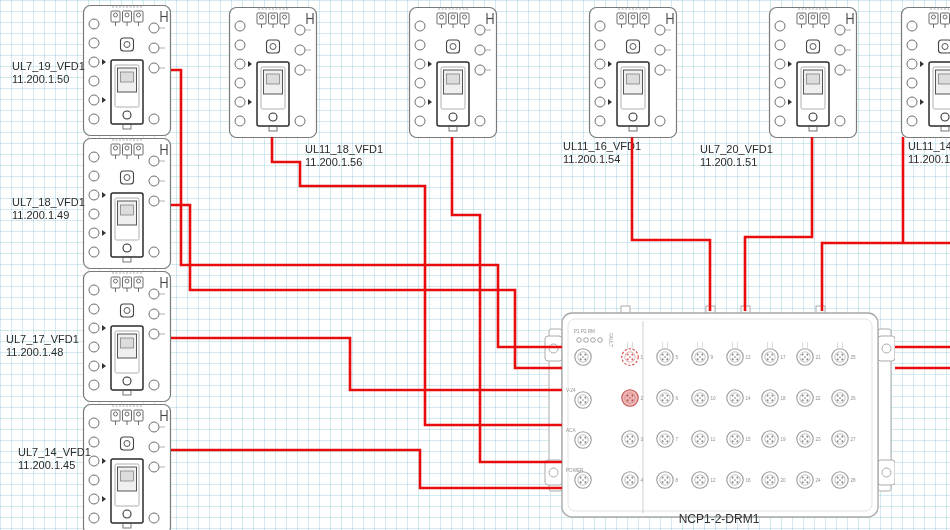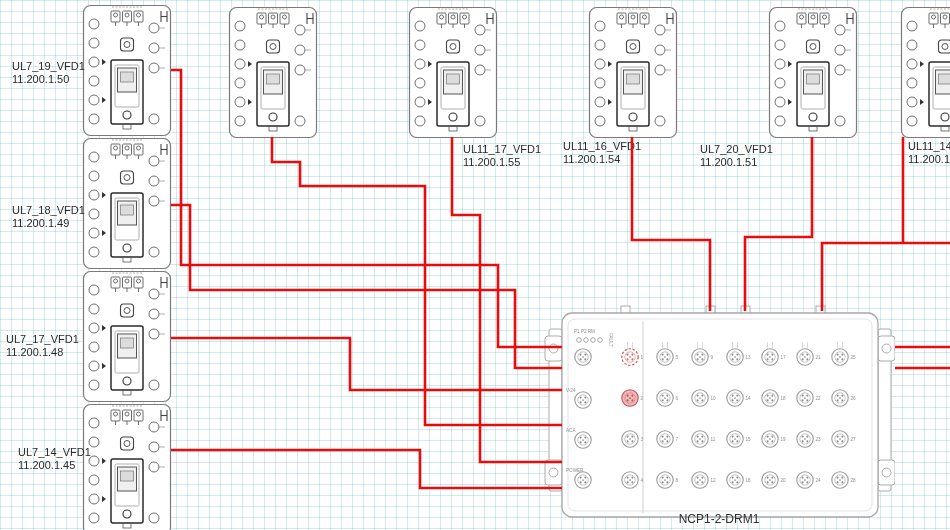--- a/index.html
+++ b/index.html
@@ -113,35 +113,35 @@
         <use href="#vfd-symbol"></use>
       </svg></div>
   <div class="device" style="left:900px;top:6px"><svg width="90" height="133">
         <use href="#vfd-symbol"></use>
       </svg></div>
 
   <div class="dev-label" style="left:12px;top:60px">
     <div>UL7_19_VFD1</div>
     <div>11.200.1.50</div>
   </div>
-  <div class="dev-label" style="left:12px;top:204px">
+  <div class="dev-label" style="left:12px;top:196px">
     <div>UL7_18_VFD1</div>
     <div>11.200.1.49</div>
   </div>
   <div class="dev-label" style="left:6px;top:333px">
     <div>UL7_17_VFD1</div>
     <div>11.200.1.48</div>
   </div>
   <div class="dev-label" style="left:18px;top:446px">
     <div>UL7_14_VFD1</div>
     <div>11.200.1.45</div>
   </div>
-  <div class="dev-label" style="left:463px;top:143px">
-    <div>UL11_17_VFD1</div>
-    <div>11.200.1.55</div>
+  <div class="dev-label" style="left:305px;top:143px">
+    <div>UL11_18_VFD1</div>
+    <div>11.200.1.56</div>
   </div>
   <div class="dev-label" style="left:563px;top:140px">
     <div>UL11_16_VFD1</div>
     <div>11.200.1.54</div>
   </div>
   <div class="dev-label" style="left:700px;top:143px">
     <div>UL7_20_VFD1</div>
     <div>11.200.1.51</div>
   </div>
   <div class="dev-label" style="left:908px;top:140px">

